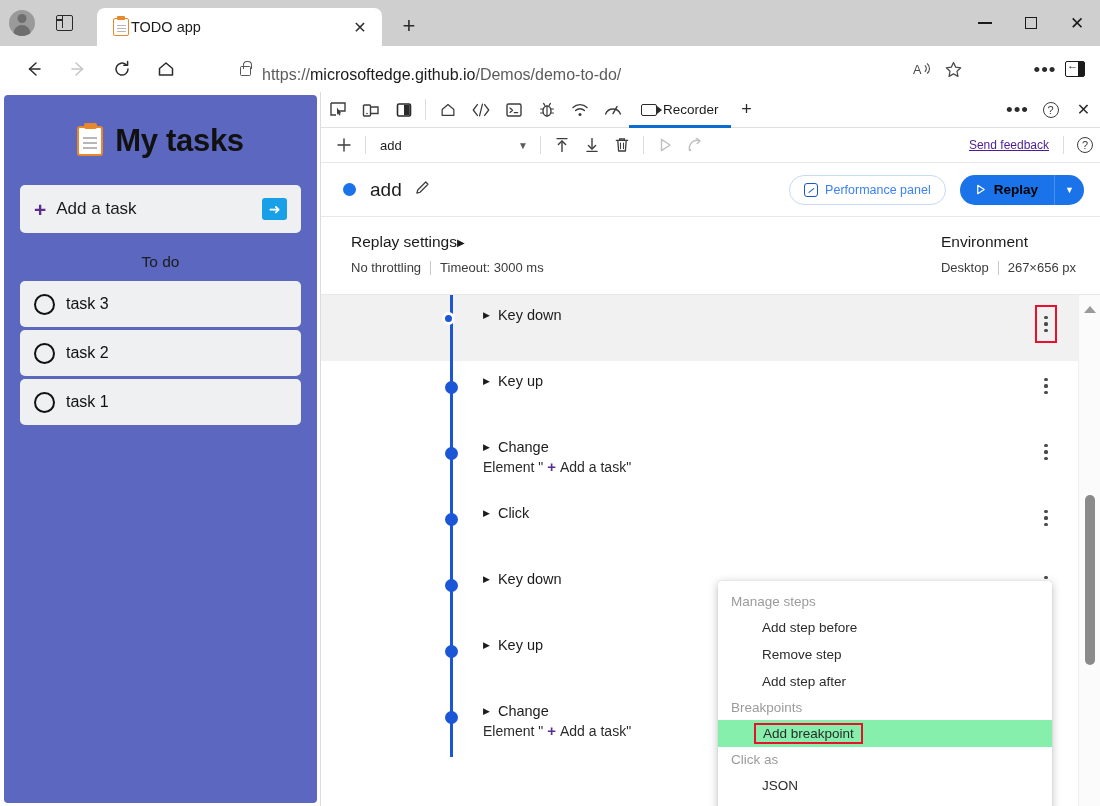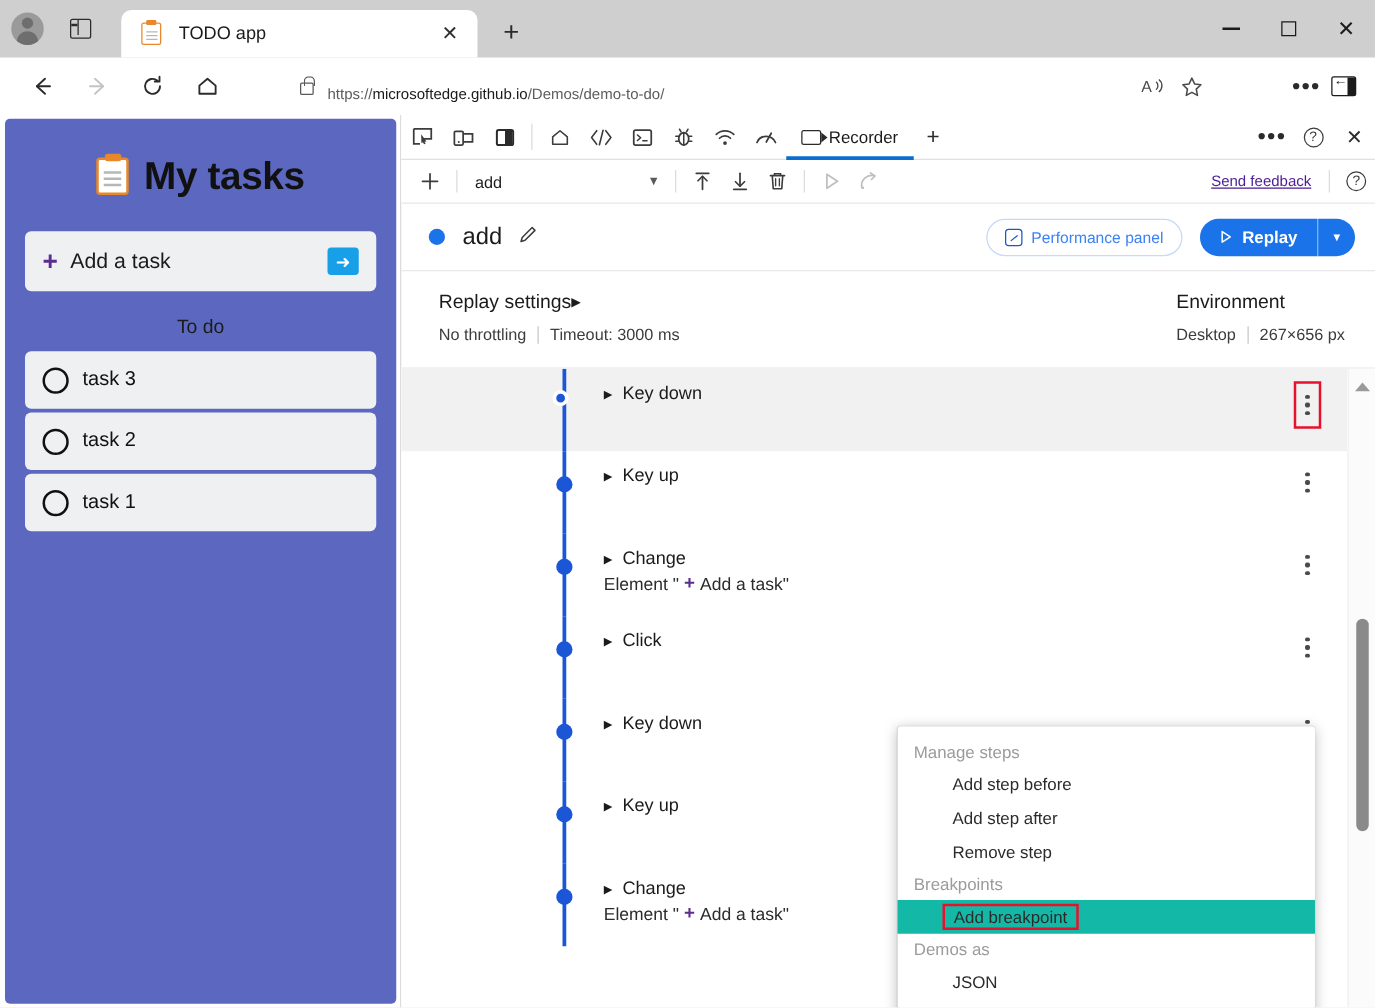--- a/index.html
+++ b/index.html
@@ -64,21 +64,21 @@
   .clip-icon::before {
     content: ""; position: absolute; left: 3px; top: -3px; width: 8px; height: 4px;
     background: #e8882b; border-radius: 1px;
   }
   .clip-icon::after {
     content: ""; position: absolute; left: 2.5px; top: 6px; width: 9px; height: 1.2px;
     background: #b7b7b7;
     box-shadow: 0 3px 0 0 #b7b7b7, 0 6px 0 0 #b7b7b7;
   }
   .tab-title {
-    margin-left: 12px; font-size: 14.5px; color: #1b1b1b; flex: 1;
+    font-size: 14.5px; color: #1b1b1b; flex: 1;
     white-space: nowrap; overflow: hidden; text-overflow: ellipsis;
   }
   .tab-close {
     width: 28px; height: 28px; margin-right: 8px;
     display: flex; align-items: center; justify-content: center;
     font-size: 16px; color: #303030; border-radius: 4px;
   }
   .newtab-btn {
     position: absolute; left: 392px; top: 10px; width: 34px; height: 32px;
     display: flex; align-items: center; justify-content: center;
@@ -114,21 +114,21 @@
   }
   .lock-wrap { width: 34px; display: flex; align-items: center; justify-content: center; flex: none; }
   .lock-g {
     width: 11px; height: 10px; border: 1.5px solid #585858; border-radius: 1.5px;
     position: relative; margin-top: 4px;
   }
   .lock-g::before {
     content: ""; position: absolute; left: 2px; top: -6.5px; width: 7px; height: 7px;
     border: 1.5px solid #585858; border-bottom: none; border-radius: 4px 4px 0 0;
   }
-  .url-text { font-size: 12px; color: #5c5c5c; white-space: nowrap; margin-top: 11px; }
+  .url-text { font-size: 16px; color: #5c5c5c; white-space: nowrap; margin-top: 11px; }
   .url-text .strong { color: #1b1b1b; }
   .url-right { position: absolute; right: 8px; top: 0; height: 32px; display: flex; align-items: center; }
   .url-ico { width: 30px; height: 30px; display: flex; align-items: center; justify-content: center; color: #4a4a4a; }
   .nav-right { position: absolute; right: 10px; top: 53px; height: 32px; display: flex; align-items: center; }
   .dots-h { font-size: 19px; color: #2b2b2b; letter-spacing: 1px; line-height: 1; }
   .sidebar-toggle {
     width: 20px; height: 16px; border: 1.8px solid #1b1b1b; border-radius: 2px;
     position: relative; background: #fff;
   }
   .sidebar-toggle::after {
@@ -257,21 +257,21 @@
   }
   .perf-ic {
     width: 14px; height: 14px; border: 1.4px solid #1a56c4; border-radius: 3px; position: relative;
   }
   .perf-ic::after {
     content: ""; position: absolute; left: 3px; top: 6px; width: 7px; height: 1.4px;
     background: #1a56c4; transform: rotate(-38deg);
   }
   .replay-split { margin-left: 14px; display: flex; height: 30px; }
   .replay-main {
-    background: #1a73e8; color: #ffffff; border-radius: 15px 0 0 15px;
+    background: #1a73e8; color: #000000; border-radius: 15px 0 0 15px;
     display: flex; align-items: center; gap: 7px; padding: 0 16px 0 14px; font-size: 13.5px; font-weight: bold;
   }
   .replay-arrow {
     width: 13px; height: 13px; position: relative;
   }
   .replay-more {
     background: #1a73e8; color: #fff; border-radius: 0 15px 15px 0; width: 30px;
     display: flex; align-items: center; justify-content: center; font-size: 9px;
     border-left: 1px solid #4a90ef;
   }
@@ -344,21 +344,21 @@
 
   
   .ctx-menu {
     position: absolute; left: 397px; top: 286px; width: 334px;
     background: #ffffff; border-radius: 3px;
     box-shadow: 0 2px 10px rgba(0,0,0,0.26), 0 0 1px rgba(0,0,0,0.2);
     padding: 8px 0 10px 0; z-index: 30;
   }
   .ctx-group { font-size: 13.5px; color: #9b9b9b; padding: 5px 0 5px 13px; }
   .ctx-item { font-size: 13.5px; color: #2b2b2b; padding: 6px 0 6px 44px; }
-  .ctx-item.sel { background: #14b8a6; }
+  .ctx-item.sel { background: #86efac; }
   .ctx-item .boxwrap {
     display: inline-block; border: 2.5px solid #e8112d; padding: 1px 7px; margin: -3px 0 -3px -8px;
   }
 </style>
 </head>
 <body>
 
 <div id="app">
 
   <div class="titlebar">
@@ -795,27 +795,27 @@
               <i></i>
               <i></i>
             </div>
         </div>
 
       </div>
 
       <div class="ctx-menu">
         <div class="ctx-group">Manage steps</div>
         <div class="ctx-item">Add step before</div>
+        <div class="ctx-item">Remove step</div>
         <div class="ctx-item">Add step after</div>
-        <div class="ctx-item">Remove step</div>
 
         <div class="ctx-group">Breakpoints</div>
         <div class="ctx-item sel"><span class="boxwrap">Add breakpoint</span></div>
 
-        <div class="ctx-group">Demos as</div>
+        <div class="ctx-group">Click as</div>
         <div class="ctx-item">JSON</div>
         <div class="ctx-item">@puppeteer/replay</div>
 
       </div>
 
       <div class="sb">
         <div class="sb-arrow up">
             <span class="sb-tri-up"></span>
           </div>
         <div class="sb-thumb"></div>

